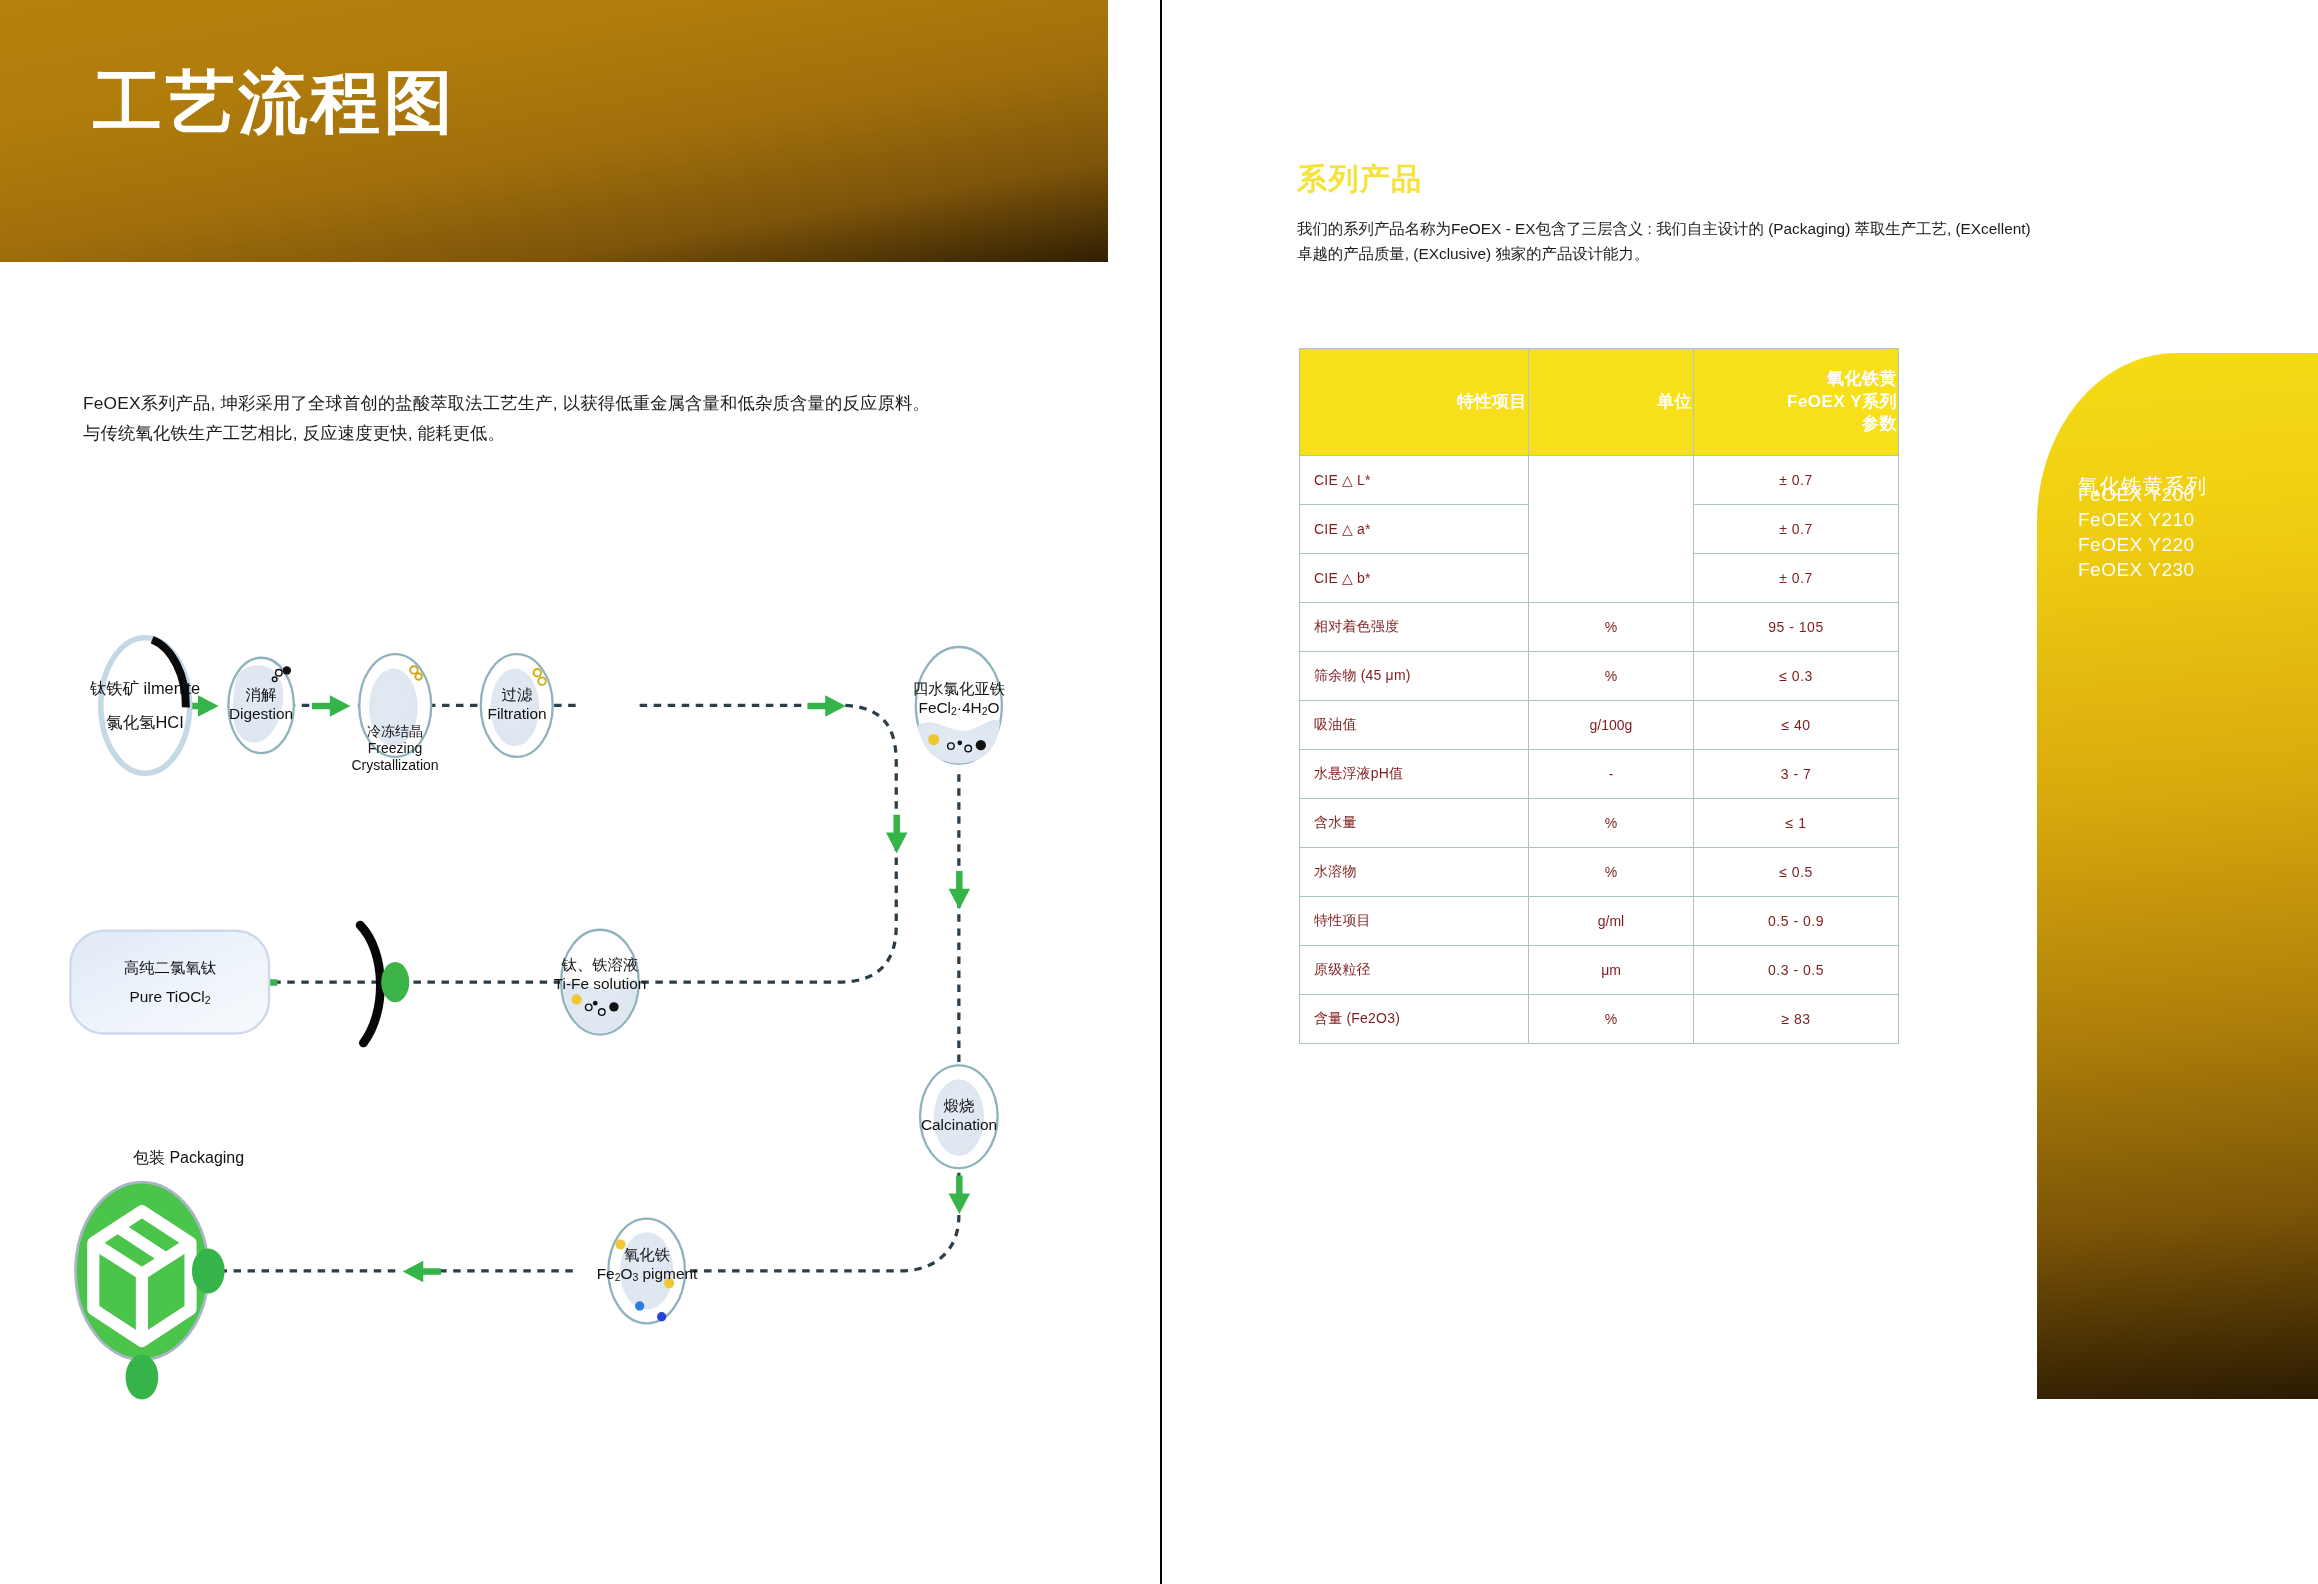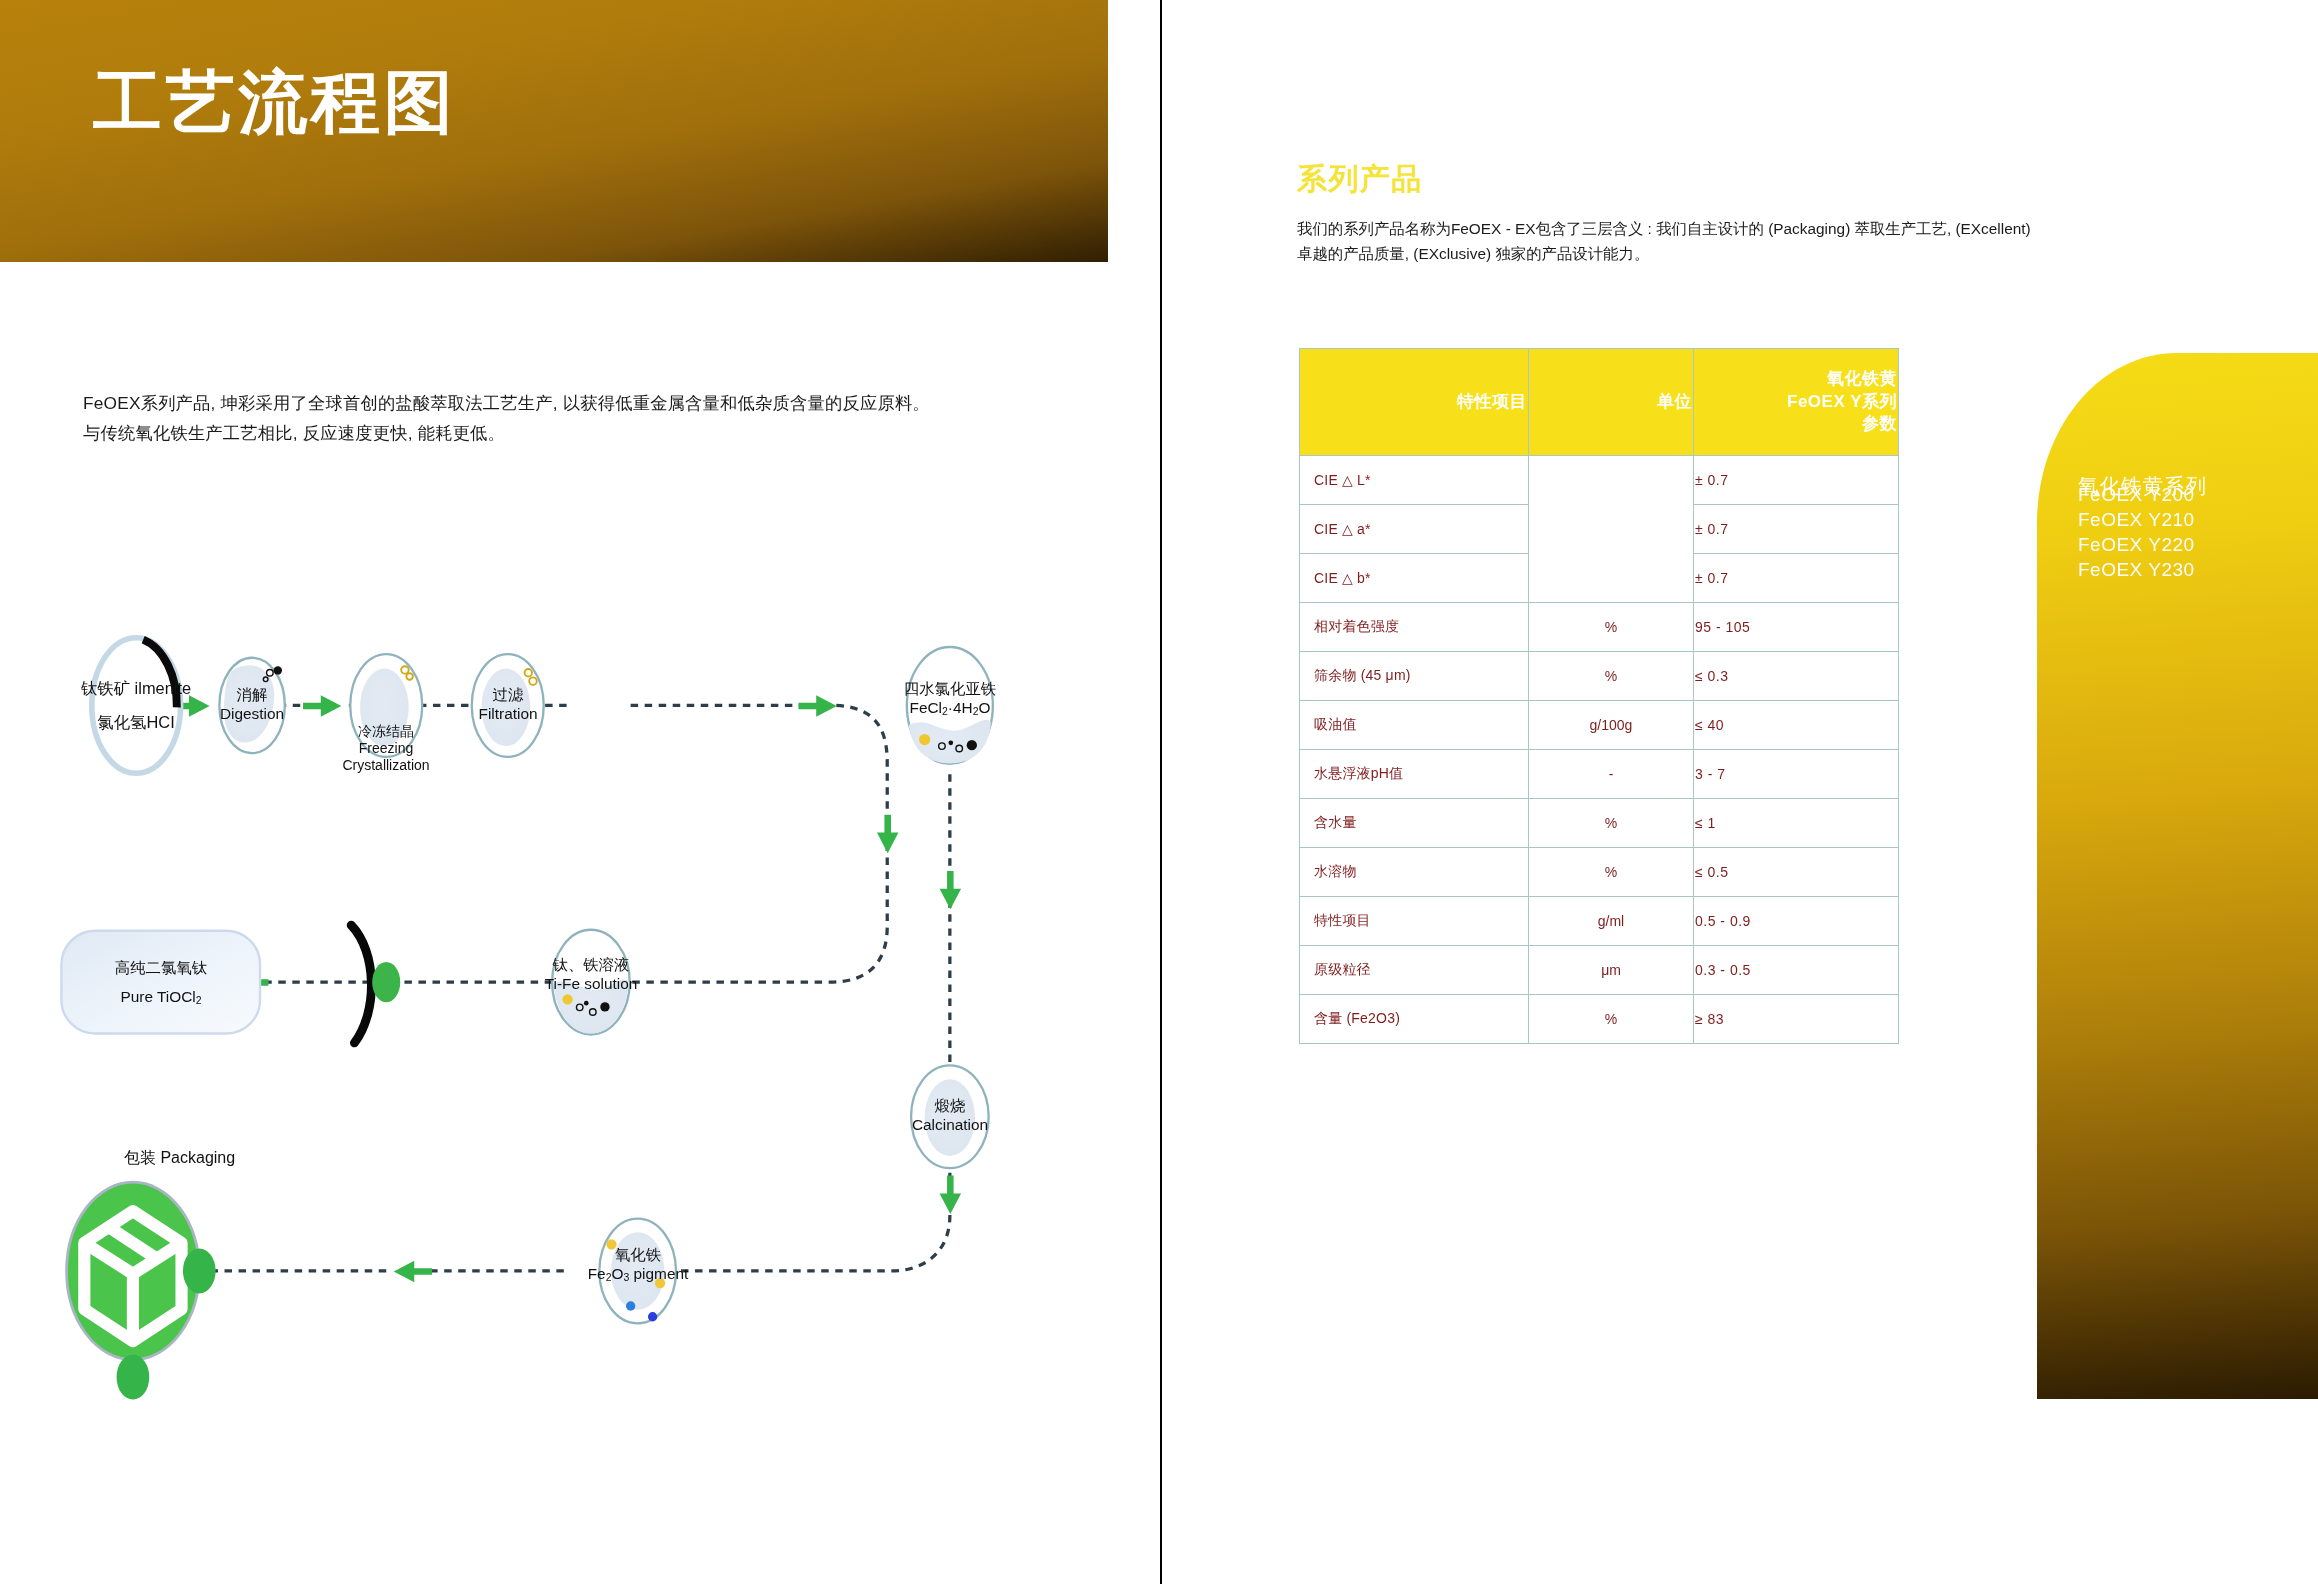--- a/index.html
+++ b/index.html
@@ -33,21 +33,21 @@
   }
 
   
   .left-intro{
     position:absolute;left:83px;top:388px;width:981px;
     font-size:17.3px;line-height:1.75;color:#1a1a1a;
     letter-spacing:0.2px;
   }
 
   
-  .flow{position:absolute;left:3px;top:608px;width:1131px;height:795px;}
+  .flow{position:absolute;left:12px;top:608px;width:1131px;height:795px;}
   .flow svg{position:absolute;left:0;top:0;}
 
   .node-label{
     position:absolute;
     text-align:center;color:#111;
     font-size:15.4px;line-height:1.22;
     white-space:nowrap;
     transform:translate(-50%,-50%);
     pointer-events:none;
   }
@@ -86,21 +86,21 @@
     border:0.9px solid #aac6c6;
     letter-spacing:0.5px;
   }
   .spec-table td{
     border:0.9px solid #a9c5c6;
     height:46px;font-size:14px;color:#7f1d1d;
     vertical-align:middle;
   }
   .spec-table td.item{text-align:left;padding-left:14px;letter-spacing:0.2px;}
   .spec-table td.unit{text-align:center;}
-  .spec-table td.val{text-align:left;letter-spacing:0.5px;}
+  .spec-table td.val{text-align:center;letter-spacing:0.5px;}
   .spec-table td.blank{border-top:none;border-bottom:none;}
 
   
   .yellow-panel{
     position:absolute;left:2037px;top:353px;width:282px;height:1046px;
     background:linear-gradient(175deg,#F5DC16 0%,#EFCD12 18%,#D9A90D 42%,#B0810A 63%,#7C5507 82%,#2B1B02 100%);
     clip-path: path("M140,0 L603,0 L603,1360 C603,1430 580,1498 538,1552 L300,1850 C250,1912 186,1960 118,1990 L0,2040 L0,170 C0,76 62,0 140,0 Z");
   }
   .yp-title{
     position:absolute;left:2078px;top:472px;

